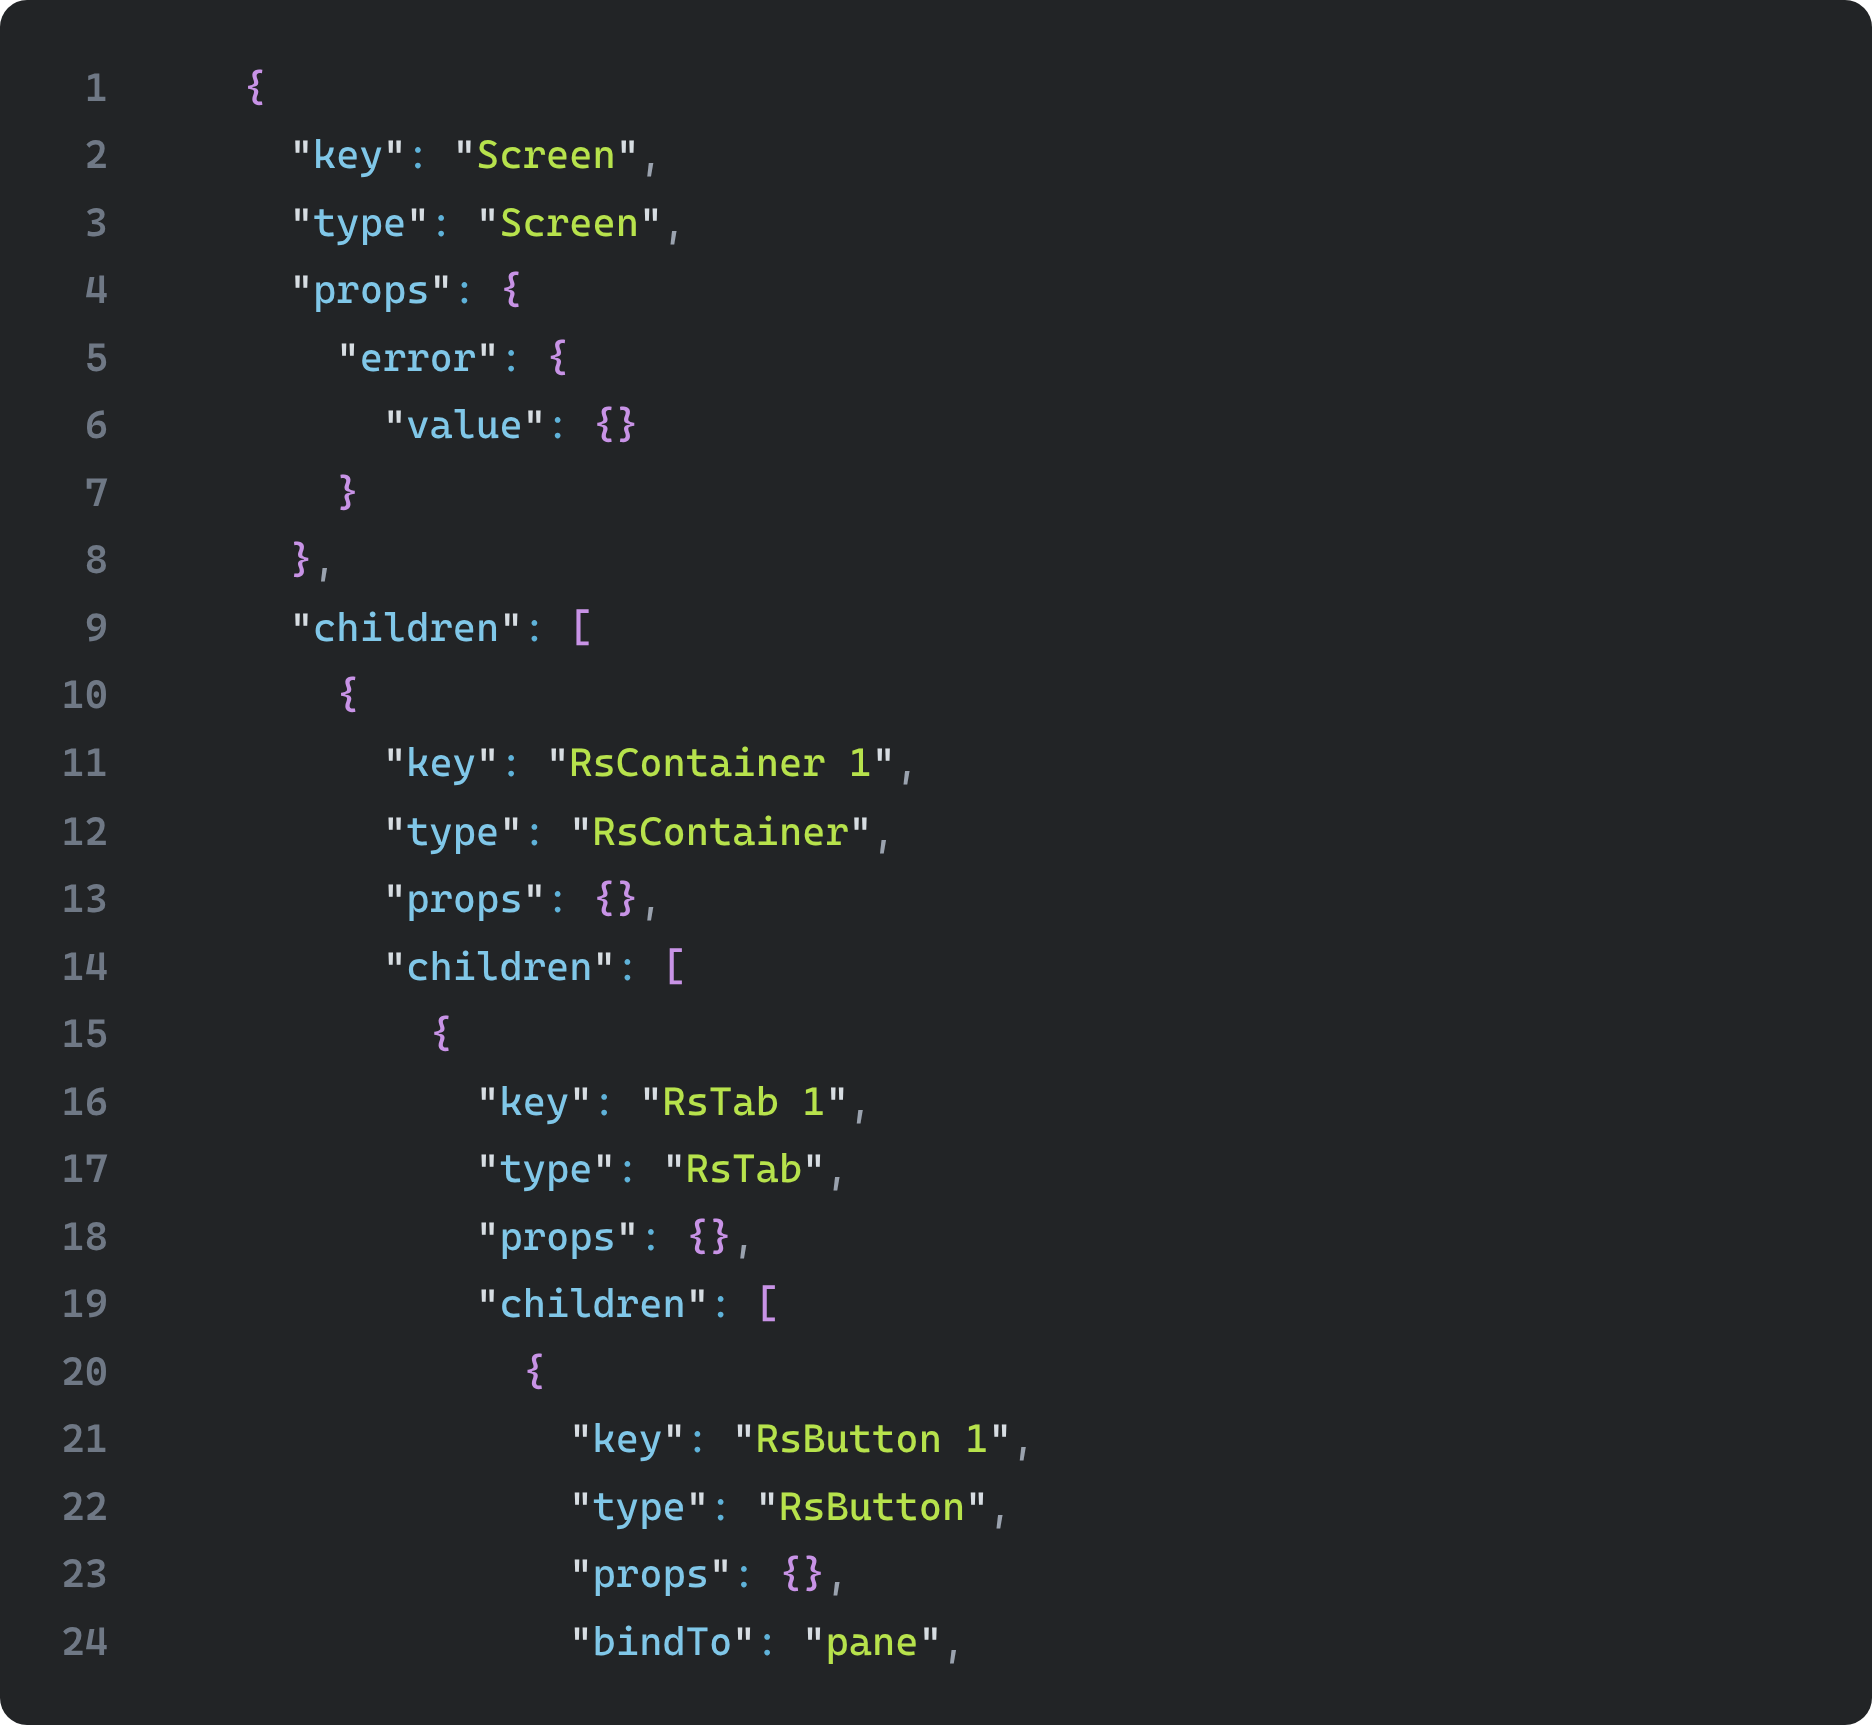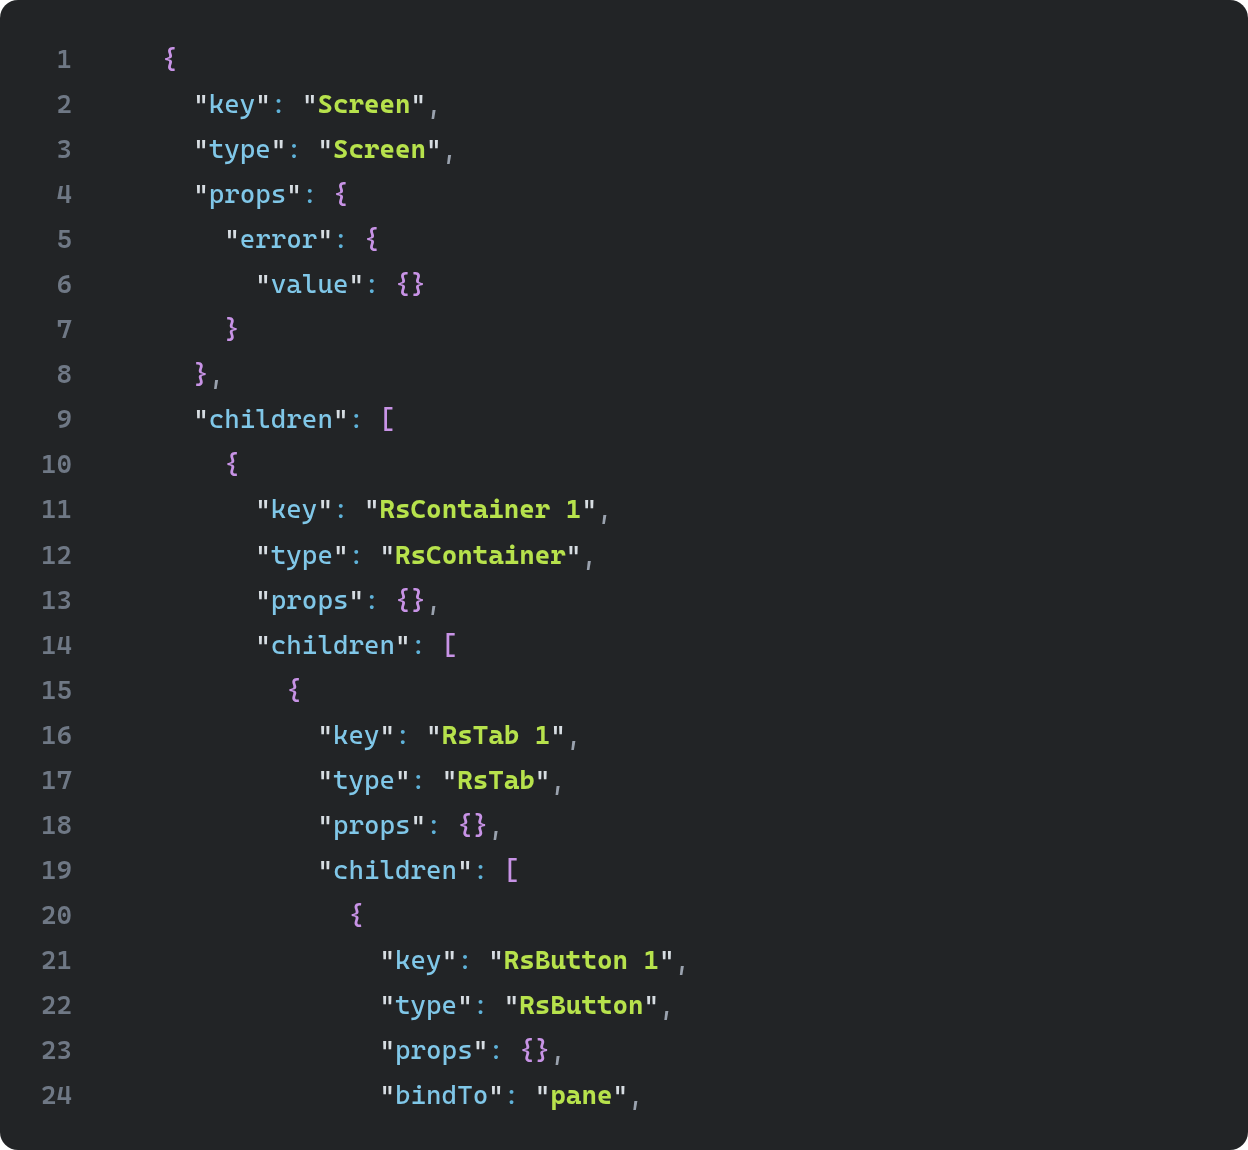--- a/index.html
+++ b/index.html
@@ -37,21 +37,21 @@
     padding-right: 28px;
     user-select: none;
     font-weight: 600;
   }
   .content {
     white-space: pre;
   }
   .p  { color: #c893e6; }   
   .k  { color: #80c7e8; text-align: right; }   
   .c  { color: #5fb2d9; }   
-  .s  { color: #b7e24c; font-weight: bold; }   
+  .s  { color: #b7e24c; }   
   .q  { color: #d7dde2; }   
   .cm { color: #9aa2ae; }   
 </style>
 </head>
 <body>
 
 <div class="code-block">
   <div class="code" id="code"><div class="line"><span class="ln">1</span><span class="content"><span class="q">    </span><span class="p">{</span></span></div><div class="line"><span class="ln">2</span><span class="content"><span class="q">      </span><span class="q">"</span><span class="k">key</span><span class="q">"</span><span class="c">:</span><span class="q"> </span><span class="q">"</span><span class="s">Screen</span><span class="q">"</span><span class="cm">,</span></span></div><div class="line"><span class="ln">3</span><span class="content"><span class="q">      </span><span class="q">"</span><span class="k">type</span><span class="q">"</span><span class="c">:</span><span class="q"> </span><span class="q">"</span><span class="s">Screen</span><span class="q">"</span><span class="cm">,</span></span></div><div class="line"><span class="ln">4</span><span class="content"><span class="q">      </span><span class="q">"</span><span class="k">props</span><span class="q">"</span><span class="c">:</span><span class="q"> </span><span class="p">{</span></span></div><div class="line"><span class="ln">5</span><span class="content"><span class="q">        </span><span class="q">"</span><span class="k">error</span><span class="q">"</span><span class="c">:</span><span class="q"> </span><span class="p">{</span></span></div><div class="line"><span class="ln">6</span><span class="content"><span class="q">          </span><span class="q">"</span><span class="k">value</span><span class="q">"</span><span class="c">:</span><span class="q"> </span><span class="p">{}</span></span></div><div class="line"><span class="ln">7</span><span class="content"><span class="q">        </span><span class="p">}</span></span></div><div class="line"><span class="ln">8</span><span class="content"><span class="q">      </span><span class="p">}</span><span class="cm">,</span></span></div><div class="line"><span class="ln">9</span><span class="content"><span class="q">      </span><span class="q">"</span><span class="k">children</span><span class="q">"</span><span class="c">:</span><span class="q"> </span><span class="p">[</span></span></div><div class="line"><span class="ln">10</span><span class="content"><span class="q">        </span><span class="p">{</span></span></div><div class="line"><span class="ln">11</span><span class="content"><span class="q">          </span><span class="q">"</span><span class="k">key</span><span class="q">"</span><span class="c">:</span><span class="q"> </span><span class="q">"</span><span class="s">RsContainer 1</span><span class="q">"</span><span class="cm">,</span></span></div><div class="line"><span class="ln">12</span><span class="content"><span class="q">          </span><span class="q">"</span><span class="k">type</span><span class="q">"</span><span class="c">:</span><span class="q"> </span><span class="q">"</span><span class="s">RsContainer</span><span class="q">"</span><span class="cm">,</span></span></div><div class="line"><span class="ln">13</span><span class="content"><span class="q">          </span><span class="q">"</span><span class="k">props</span><span class="q">"</span><span class="c">:</span><span class="q"> </span><span class="p">{}</span><span class="cm">,</span></span></div><div class="line"><span class="ln">14</span><span class="content"><span class="q">          </span><span class="q">"</span><span class="k">children</span><span class="q">"</span><span class="c">:</span><span class="q"> </span><span class="p">[</span></span></div><div class="line"><span class="ln">15</span><span class="content"><span class="q">            </span><span class="p">{</span></span></div><div class="line"><span class="ln">16</span><span class="content"><span class="q">              </span><span class="q">"</span><span class="k">key</span><span class="q">"</span><span class="c">:</span><span class="q"> </span><span class="q">"</span><span class="s">RsTab 1</span><span class="q">"</span><span class="cm">,</span></span></div><div class="line"><span class="ln">17</span><span class="content"><span class="q">              </span><span class="q">"</span><span class="k">type</span><span class="q">"</span><span class="c">:</span><span class="q"> </span><span class="q">"</span><span class="s">RsTab</span><span class="q">"</span><span class="cm">,</span></span></div><div class="line"><span class="ln">18</span><span class="content"><span class="q">              </span><span class="q">"</span><span class="k">props</span><span class="q">"</span><span class="c">:</span><span class="q"> </span><span class="p">{}</span><span class="cm">,</span></span></div><div class="line"><span class="ln">19</span><span class="content"><span class="q">              </span><span class="q">"</span><span class="k">children</span><span class="q">"</span><span class="c">:</span><span class="q"> </span><span class="p">[</span></span></div><div class="line"><span class="ln">20</span><span class="content"><span class="q">                </span><span class="p">{</span></span></div><div class="line"><span class="ln">21</span><span class="content"><span class="q">                  </span><span class="q">"</span><span class="k">key</span><span class="q">"</span><span class="c">:</span><span class="q"> </span><span class="q">"</span><span class="s">RsButton 1</span><span class="q">"</span><span class="cm">,</span></span></div><div class="line"><span class="ln">22</span><span class="content"><span class="q">                  </span><span class="q">"</span><span class="k">type</span><span class="q">"</span><span class="c">:</span><span class="q"> </span><span class="q">"</span><span class="s">RsButton</span><span class="q">"</span><span class="cm">,</span></span></div><div class="line"><span class="ln">23</span><span class="content"><span class="q">                  </span><span class="q">"</span><span class="k">props</span><span class="q">"</span><span class="c">:</span><span class="q"> </span><span class="p">{}</span><span class="cm">,</span></span></div><div class="line"><span class="ln">24</span><span class="content"><span class="q">                  </span><span class="q">"</span><span class="k">bindTo</span><span class="q">"</span><span class="c">:</span><span class="q"> </span><span class="q">"</span><span class="s">pane</span><span class="q">"</span><span class="cm">,</span></span></div></div>
 </div>
 

